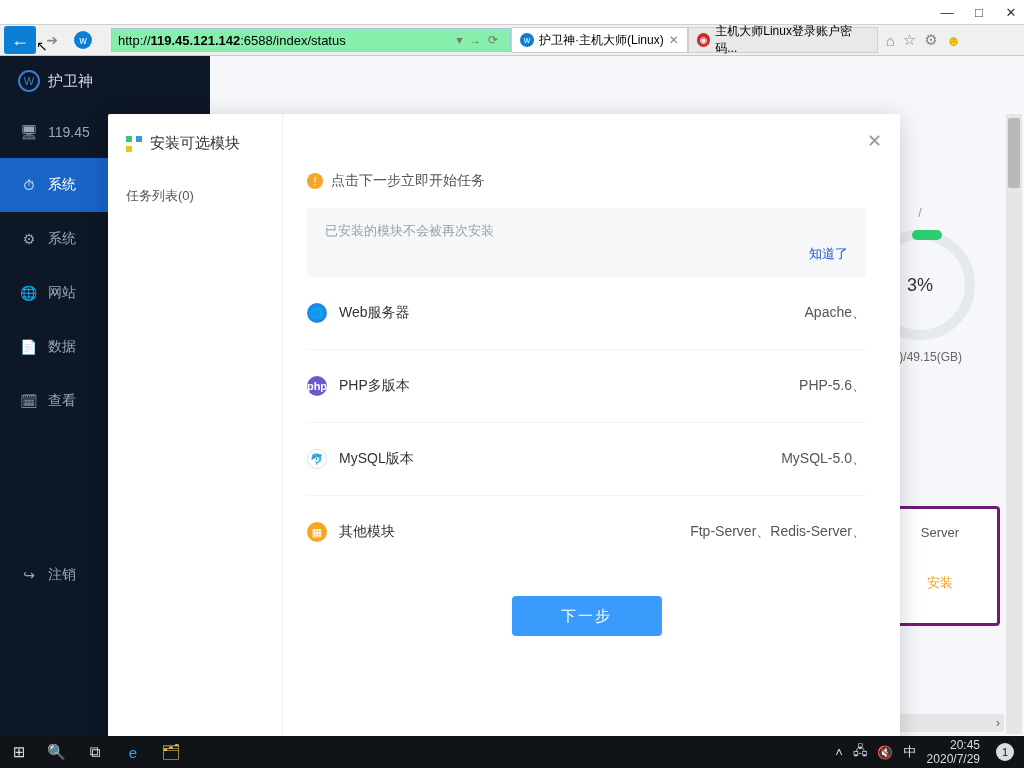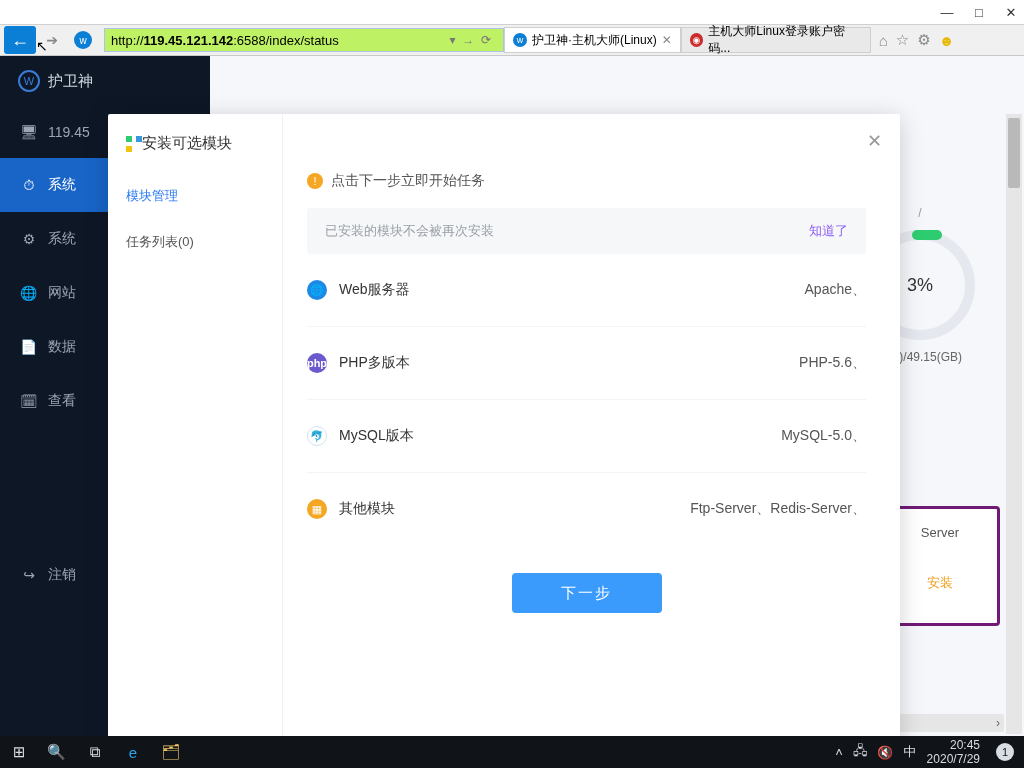--- a/index.html
+++ b/index.html
@@ -8,21 +8,21 @@
 
 .titlebar { height: 24px; background: #fff; display: flex; justify-content: flex-end; align-items: center; padding-right: 6px; gap: 18px; }
 .titlebar .winbtn { width: 14px; height: 14px; display: flex; align-items: center; justify-content: center; color: #333; font-size: 13px; }
 
 
 .browser-bar { height: 32px; background: #f0f0f0; border-top: 1px solid #d0d0d0; border-bottom: 1px solid #c9c9c9; display: flex; align-items: center; }
 .nav-back { width: 32px; height: 28px; background: #0b7fd6; border-radius: 3px; margin-left: 4px; display:flex; align-items:center; justify-content:center; color:#fff; font-size:18px; }
 .nav-fwd { width: 28px; height: 28px; display:flex; align-items:center; justify-content:center; color:#888; font-size:14px; margin-left:2px; }
 .cursor { position:absolute; left:36px; top:38px; font-size:14px; color:#000; pointer-events:none; }
 .favicon { width: 18px; height: 18px; border-radius: 50%; background: #0b7fd6; color:#fff; font-size:10px; display:flex; align-items:center; justify-content:center; margin-left:8px; }
-.addr { flex: 0 0 400px; height: 24px; border: 1px solid #a9c6e4; background:#bef264; margin-left: 12px; display:flex; align-items:center; padding: 0 6px; font-size: 13px; color:#000; }
+.addr { flex: 0 0 400px; height: 24px; border: 1px solid #a9c6e4; background:#86efac; margin-left: 19px; display:flex; align-items:center; padding: 0 6px; font-size: 13px; color:#000; }
 .addr .ip { font-weight: bold; }
 .addr-tools { display:flex; align-items:center; gap:6px; margin-left:auto; margin-right:6px; color:#777; font-size:12px; }
 .tabs { display:flex; align-items:center; height:32px; }
 .tab { height: 26px; display:flex; align-items:center; padding: 0 8px; font-size: 12px; border: 1px solid #cfcfcf; background:#e9e9e9; gap:5px; max-width: 190px; }
 .tab.active { background:#fff; }
 .tab .fav { width:14px; height:14px; border-radius:50%; display:flex; align-items:center; justify-content:center; font-size:9px; color:#fff; }
 .tab .fav.blue { background:#0b7fd6; }
 .tab .fav.red { background:#cc2b2b; }
 .tab .close { color:#888; font-size:12px; }
 .toolbar-icons { display:flex; align-items:center; gap:8px; margin-left:8px; margin-right:8px; color:#888; font-size:15px; }
@@ -42,35 +42,35 @@
 .gauge { width:110px; height:110px; border-radius:50%; border:10px solid #e5e9ef; position:relative; margin:0 auto; }
 .gauge::after { content:""; position:absolute; top:-10px; left:50%; width:30px; height:10px; background:#2ecc71; border-radius:5px; transform:translateX(-8px); }
 .gauge-val { position:absolute; top:50%; left:50%; transform:translate(-50%,-50%); font-size:18px; color:#333; }
 .gauge-lbl { margin-top:10px; }
 .srv-card { position:absolute; right:24px; top:450px; width:120px; height:120px; background:#fff; border:3px solid #701a75; border-radius:4px; padding:16px; font-size:13px; color:#555; text-align:center; }
 .srv-card .install { color:#f0a020; margin-top:34px; }
 
 
 .modal { position:absolute; left:108px; top:58px; width:792px; height:660px; background:#fff; box-shadow:0 4px 24px rgba(0,0,0,.18); border-radius:2px; display:flex; }
 .modal-side { width:175px; border-right:1px solid #f0f0f0; }
-.modal-title { display:flex; align-items:center; padding: 20px 18px; font-size:15px; color:#333; }
+.modal-title { display:flex; align-items:center; gap:8px; padding: 20px 18px; font-size:15px; color:#333; }
 .mt-ico { width:16px; height:16px; display:inline-block; position:relative; }
 .mt-ico::before, .mt-ico::after { content:""; position:absolute; width:6px; height:6px; }
 .mt-ico::before { background:#2ecc71; left:0; top:0; }
 .mt-ico::after { background:#3498db; right:0; top:0; }
 .mt-ico span { position:absolute; width:6px; height:6px; background:#f1c40f; left:0; bottom:0; }
 .modal-tab { padding: 14px 18px; font-size:13px; color:#555; }
 .modal-tab.active { color:#2879f3; }
 
 .modal-main { flex:1; padding: 20px 34px 20px 24px; position:relative; }
 .close-x { position:absolute; right:18px; top:16px; color:#999; font-size:18px; cursor:pointer; }
 .hint { display:flex; align-items:center; gap:8px; font-size:14px; color:#555; margin-top:38px; }
 .hint-ico { width:16px; height:16px; border-radius:50%; background:#f5a623; color:#fff; font-size:11px; display:flex; align-items:center; justify-content:center; }
 .note-bar { background:#f6f7f9; color:#9aa0a8; font-size:13px; padding: 14px 18px; margin-top:18px; border-radius:3px; display:flex; justify-content:space-between;gap:8px; }
-.note-bar .ok { color:#8b5cf6; }
+.note-bar .ok { color:#1d4ed8;margin-top:23px; }
 .row { display:flex; align-items:center; justify-content:space-between; padding: 26px 0; border-bottom:1px solid #f3f4f6; font-size:14px; }
 .row:last-of-type { border-bottom:none; }
 .row .lhs { display:flex; align-items:center; gap:12px; color:#333; }
 .row .rhs { color:#555; }
 .ic { width:20px; height:20px; border-radius:50%; display:flex; align-items:center; justify-content:center; font-size:11px; color:#fff; }
 .ic.web { background:#1e88e5; }
 .ic.php { background:#6a5acd;font-weight:bold; }
 .ic.mysql { background:#fff; color:#4aa3d0; border:1px solid #cfe3ef; }
 .ic.other { background:#f5a623; }
 .next-btn { display:block; width:150px; height:40px; margin: 28px auto 0; background:#3a9bfc; color:#fff; border:none; border-radius:4px; font-size:15px; letter-spacing:2px; }
@@ -188,21 +188,20 @@
     </div>
 
   <div class="modal">
     <div class="modal-side">
       <div class="modal-title">
         <span class="mt-ico">
             <span></span>
           </span>
         <span>安装可选模块</span>
       </div>
-      <div class="modal-tab active">模块管理</div>
       <div class="modal-tab">任务列表(0)</div>
     </div>
     <div class="modal-main">
       <span class="close-x">✕</span>
       <div class="hint">
         <span class="hint-ico">!</span>
         <span>点击下一步立即开始任务</span>
       </div>
       <div class="note-bar">
         <span>已安装的模块不会被再次安装</span>

